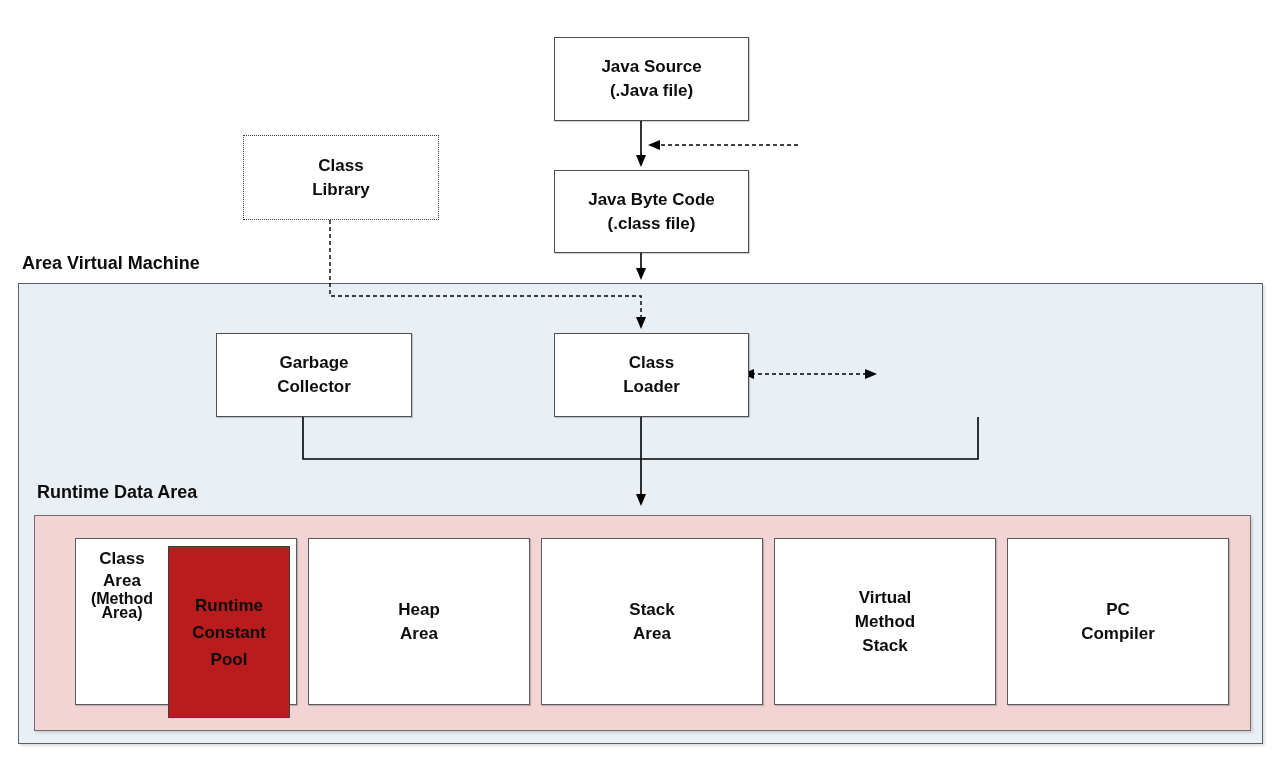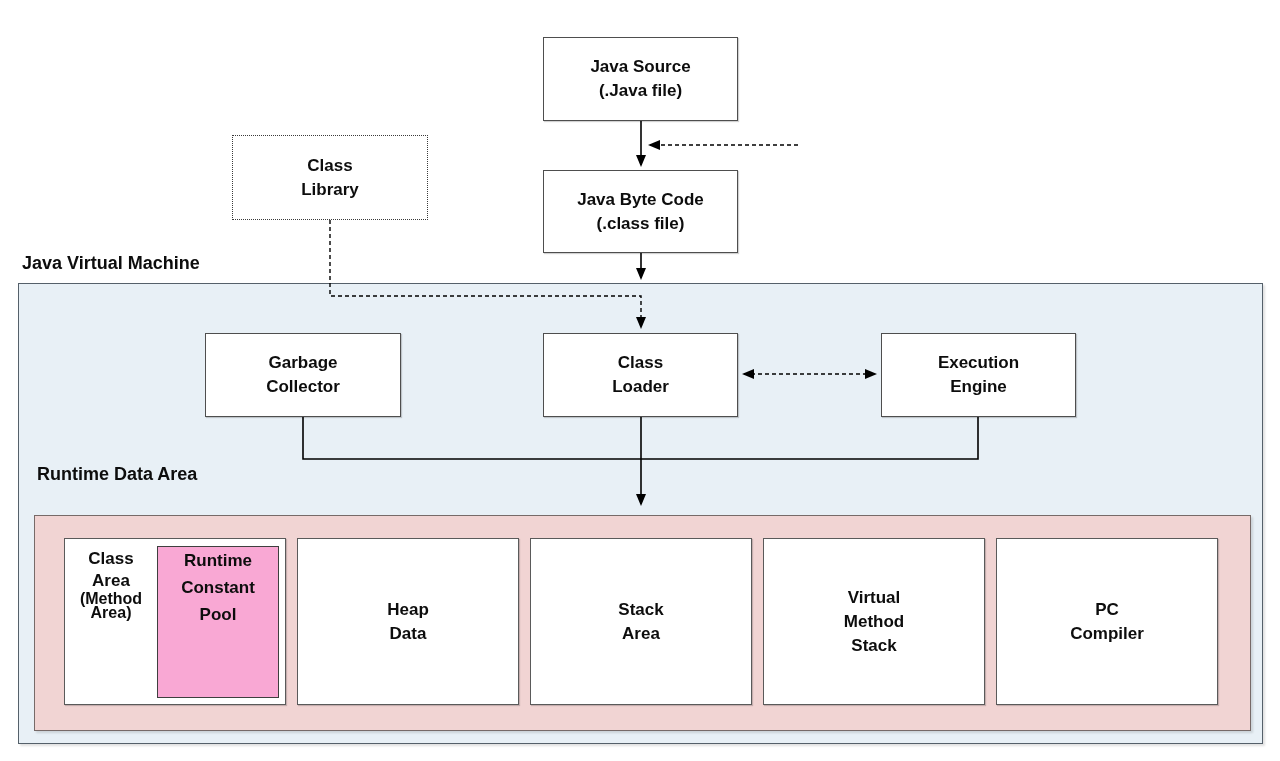--- a/index.html
+++ b/index.html
@@ -29,33 +29,34 @@
     border: 1.5px solid #776a68;
   }
   .region-label {
     position: absolute;
     font-size: 18px;
     font-weight: 700;
     line-height: 22px;
     white-space: nowrap;
   }
   .jvm-label { left: 22px; top: 252px; }
-  .runtime-label { left: 37px; top: 463px; }
+  .runtime-label { left: 37px; top: 481px; }
   .box {
     position: absolute;
     background: var(--box-bg, #ffffff);
     border: 1.2px solid #4e4e4e;
     display: flex;
     align-items: center;
     justify-content: center;
     text-align: center;
     font-size: 17px;
     font-weight: 700;
     line-height: 24px;
     box-shadow: 1px 1px 1px rgba(0,0,0,0.18);
+    margin-left: 11px;
   }
   .dotted {
     border: 1.5px dotted #3a3a3a;
     box-shadow: none;
   }
   .multiline { white-space: pre-line; }
   
   .java-source    { left: 543px; top: 37px;  width: 195px; height: 84px; }
   .java-compiler  { left: 798px; top: 102px; width: 195px; height: 85px; }
   .class-library  { left: 232px; top: 135px; width: 196px; height: 85px; }
@@ -80,25 +81,25 @@
     line-height: 22px;
   }
   .note {
     font-size: 16px;
     font-weight: 700;
     line-height: 14px;
   }
   .pool-box {
     position: absolute;
     left: 92px; top: 7px;
-    width: 122px; height: 152px;
-    background: #f9a8d4;
+    width: 122px; height: 172px;
+    background: #b91c1c;
     border: 1.5px solid #3f3f3f;
     display: flex;
-    align-items: flex-start;
+    align-items: center;
     justify-content: center;
     text-align: center;
     box-shadow: none;
   }
   .pool-text {
     font-size: 17px;
     font-weight: 700;
     line-height: 27px;
   }
   svg.connectors {
@@ -126,21 +127,21 @@
     </defs>
     <path class="solid" d="M641 121 L641 165" marker-end="url(#ah)"></path>
     <path class="solid" d="M641 253 L641 278" marker-end="url(#ah)"></path>
     <path class="dashed" d="M798 145 L650 145" marker-end="url(#ah)"></path>
     <path class="dashed" d="M330 220 L330 296 L641 296 L641 327" marker-end="url(#ah)"></path>
     <path class="dashed" d="M744 374 L875 374" marker-start="url(#ah)" marker-end="url(#ah)"></path>
     <path class="solid" d="M303 417 L303 459 L978 459 L978 417"></path>
     <path class="solid" d="M641 417 L641 504" marker-end="url(#ah)"></path>
   </svg>
 
-  <div class="region-label jvm-label">Java Virtual Machine</div>
+  <div class="region-label jvm-label">Area Virtual Machine</div>
   <div class="region-label runtime-label">Runtime Data Area</div>
 
   <div class="box java-source">
     <span class="multiline">Java Source
 (.Java file)</span>
   </div>
   <div class="box dotted class-library">
     <span class="multiline">Class
 Library</span>
   </div>
@@ -150,40 +151,36 @@
   </div>
 
   <div class="box garbage-collector">
     <span class="multiline">Garbage
 Collector</span>
   </div>
   <div class="box class-loader">
     <span class="multiline">Class
 Loader</span>
   </div>
-  <div class="box execution-engine">
-    <span class="multiline">Execution
-Engine</span>
-  </div>
 
   <div class="box rt-box class-area">
     <div class="class-area-text">
       <span class="multiline">Class
 Area</span>
       <span class="note">(Method Area)</span>
     </div>
     <div class="pool-box">
       <span class="multiline pool-text">Runtime
 Constant
 Pool</span>
     </div>
   </div>
   <div class="box rt-box heap-area">
     <span class="multiline">Heap
-Data</span>
+Area</span>
   </div>
   <div class="box rt-box stack-area">
     <span class="multiline">Stack
 Area</span>
   </div>
   <div class="box rt-box native-method-stack">
     <span class="multiline">Virtual
 Method
 Stack</span>
   </div>

